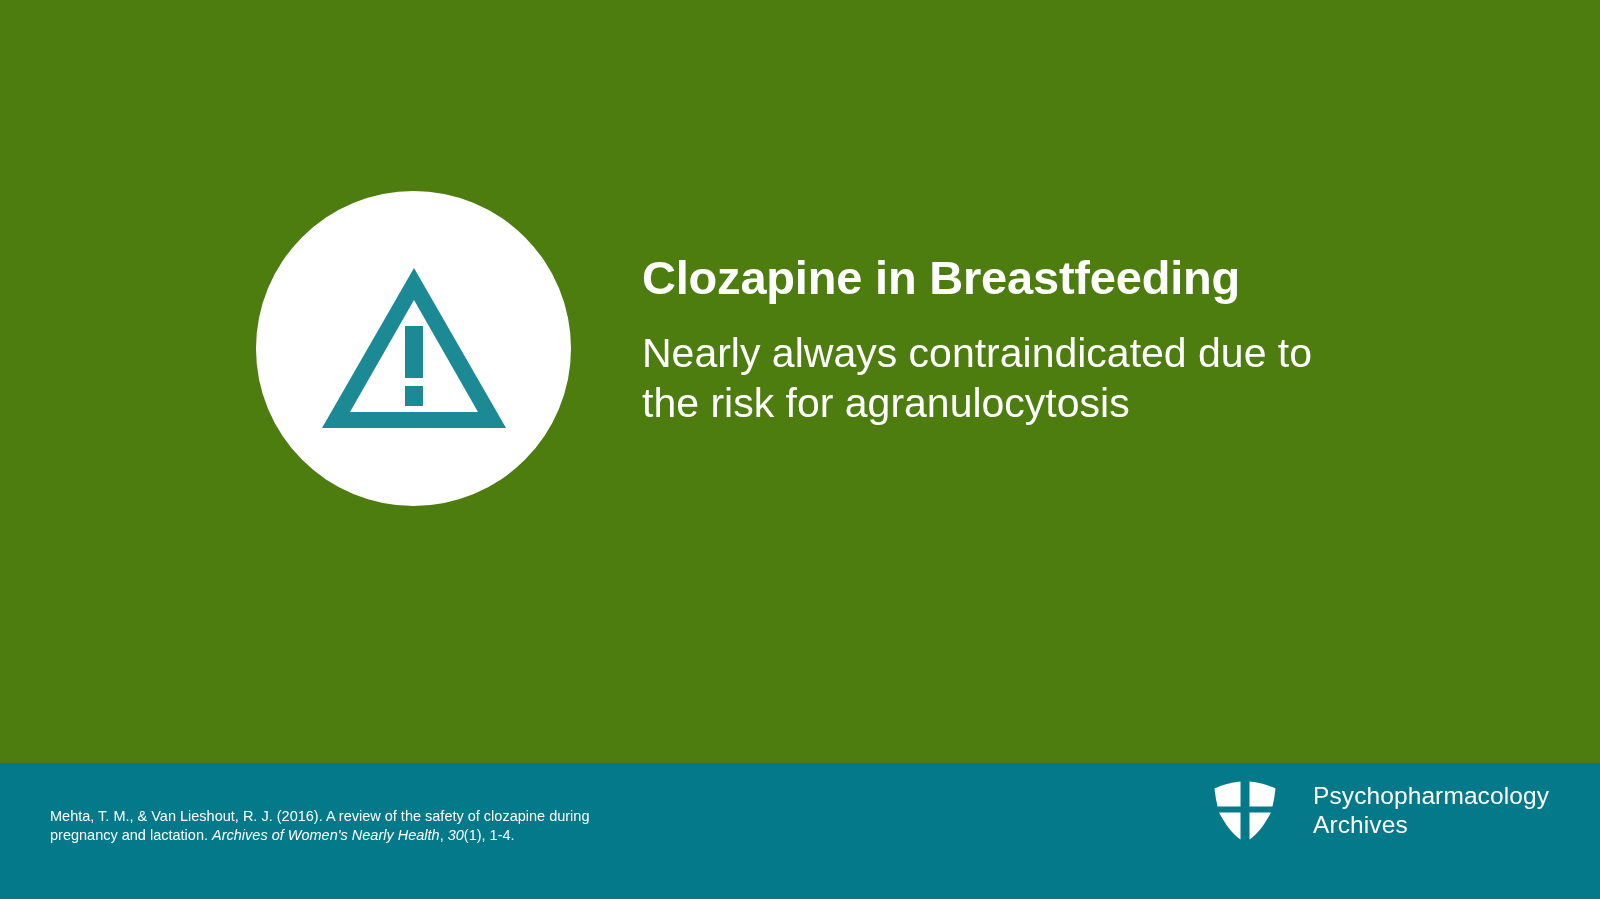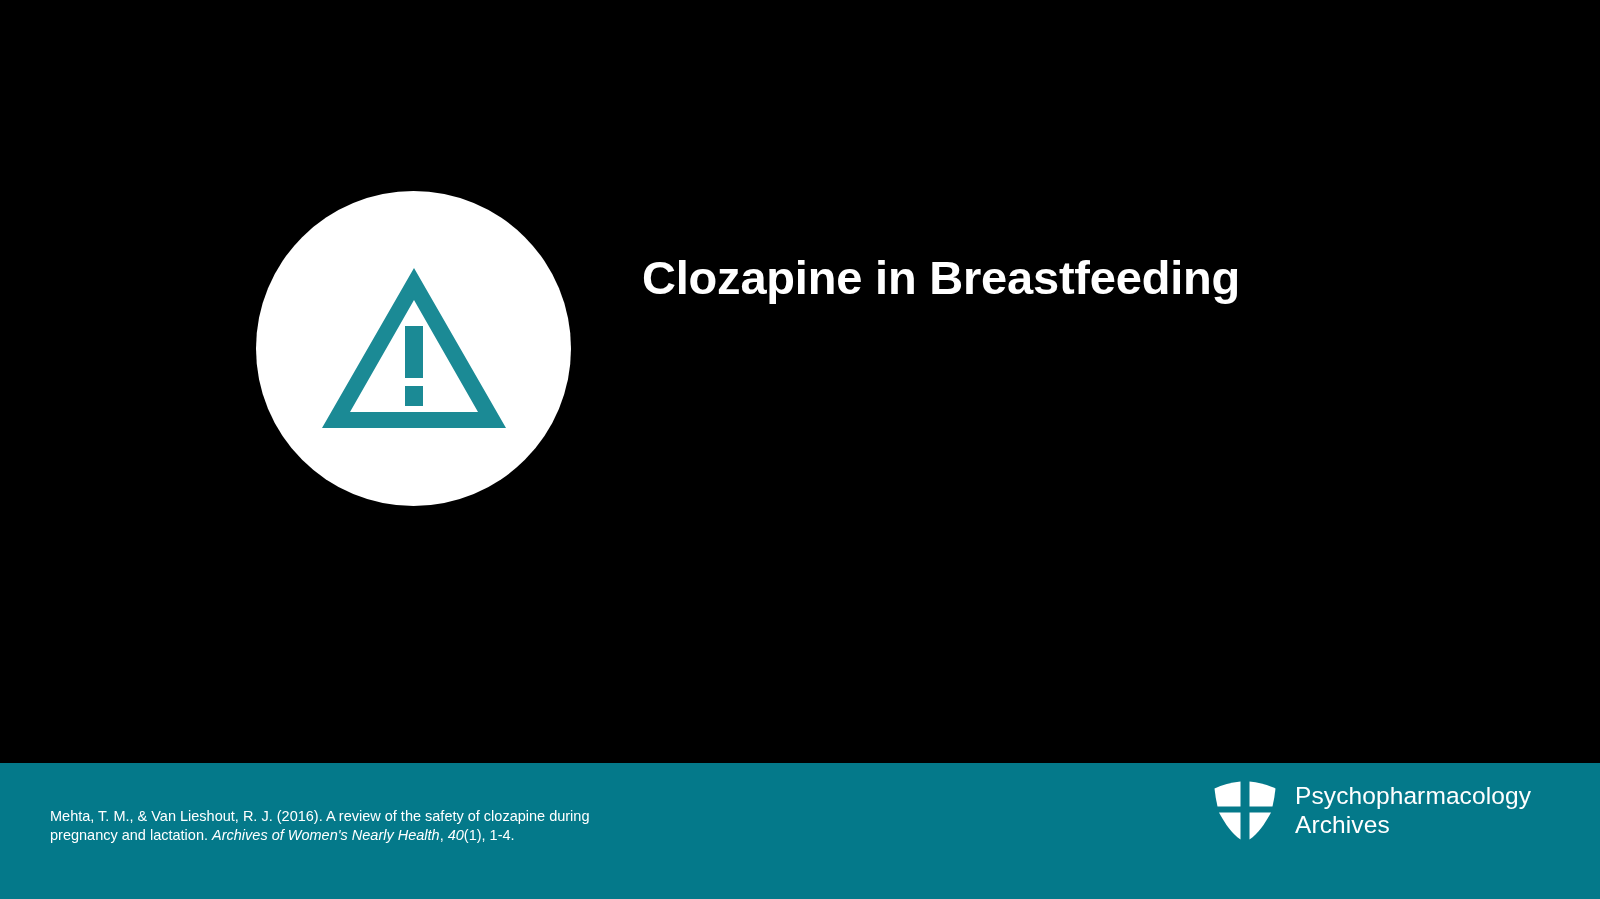--- a/index.html
+++ b/index.html
@@ -14,21 +14,21 @@
     background: #0b929a;
     font-family: "Liberation Sans", sans-serif;
     position: relative;
   }
 
   #slide {
     position: absolute;
     inset: 0;
     width: 1600px;
     height: 899px;
-    background: #000000;
+    background: #4d7c0f;
   }
 
   
   #icon-badge {
     position: absolute;
     left: 256px;
     top: 191px;
     width: 315px;
     height: 315px;
     background: #ffffff;
@@ -95,21 +95,21 @@
 
   #citation .it { font-style: italic; }
 
   
   #brand-logo {
     position: absolute;
     left: 1205px;
     top: 15px;
     display: flex;
     align-items: center;
-    gap: 10px;
+    gap: 28px;
   }
 
   #brand-mark {
     width: 80px;
     height: 66px;
     display: block;
     flex: none;
   }
 
   #brand-text {
@@ -132,25 +132,26 @@
     <svg viewBox="0 0 188 170" aria-hidden="true">
       <path d="M94 4 L186 164 L2 164 Z
                M94 36 L158 148 L30 148 Z" fill="#1b8a95" fill-rule="evenodd"></path>
       <rect x="85" y="62" width="18" height="52" fill="#1b8a95"></rect>
       <rect x="85" y="122" width="18" height="20" fill="#1b8a95"></rect>
     </svg>
   </div>
 
   <div id="text-block">
     <h1 id="slide-title">Clozapine in Breastfeeding</h1>
+    <p id="slide-subtitle">Nearly always contraindicated due to the risk for agranulocytosis</p>
   </div>
 
   <div id="footer-band">
 
-    <div id="citation"><span>Mehta, T. M., &amp; Van Lieshout, R. J. (2016). A review of the safety of clozapine during pregnancy and lactation. </span><span class="it">Archives of Women's Nearly Health</span><span>, </span><span class="it">40</span><span>(1), 1-4.</span></div>
+    <div id="citation"><span>Mehta, T. M., &amp; Van Lieshout, R. J. (2016). A review of the safety of clozapine during pregnancy and lactation. </span><span class="it">Archives of Women's Nearly Health</span><span>, </span><span class="it">30</span><span>(1), 1-4.</span></div>
 
     <div id="brand-logo">
       <svg id="brand-mark" viewBox="0 0 80 66" aria-hidden="true">
 
         <path d="M9.5 10.5 C17 7 26 4.6 35.5 3.6 L35.5 28.5 L12.5 28.5 C11.1 22.6 10.1 16.6 9.5 10.5 Z" fill="#ffffff"></path>
 
         <path d="M70.5 10.5 C63 7 54 4.6 44.5 3.6 L44.5 28.5 L67.5 28.5 C68.9 22.6 69.9 16.6 70.5 10.5 Z" fill="#ffffff"></path>
 
         <path d="M14 34.5 L35.5 34.5 L35.5 61.5 C27 55.8 20.3 46.1 14 34.5 Z" fill="#ffffff"></path>
 

